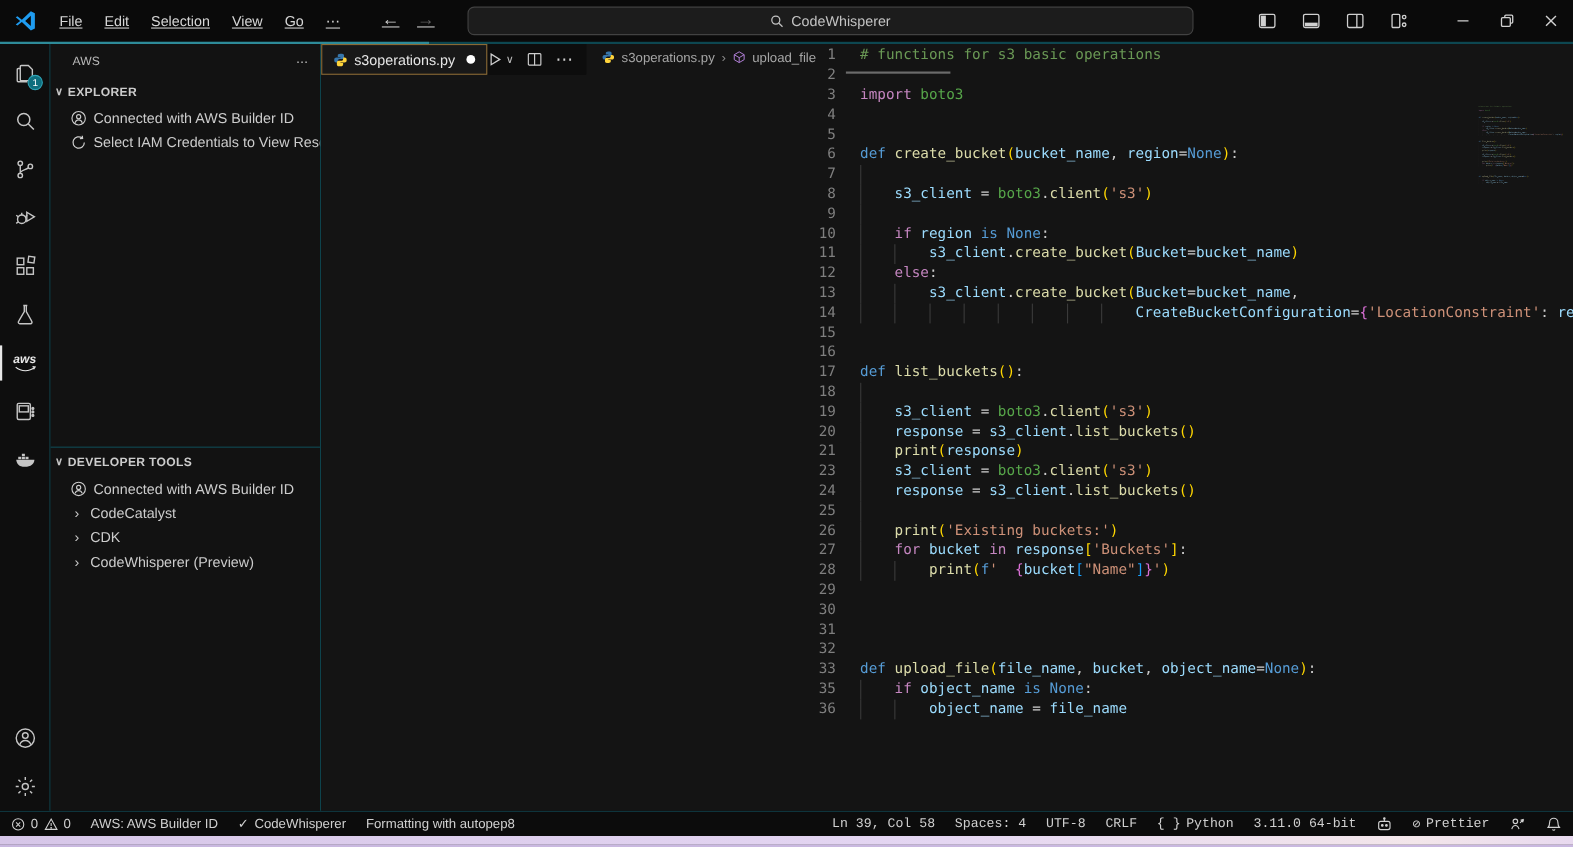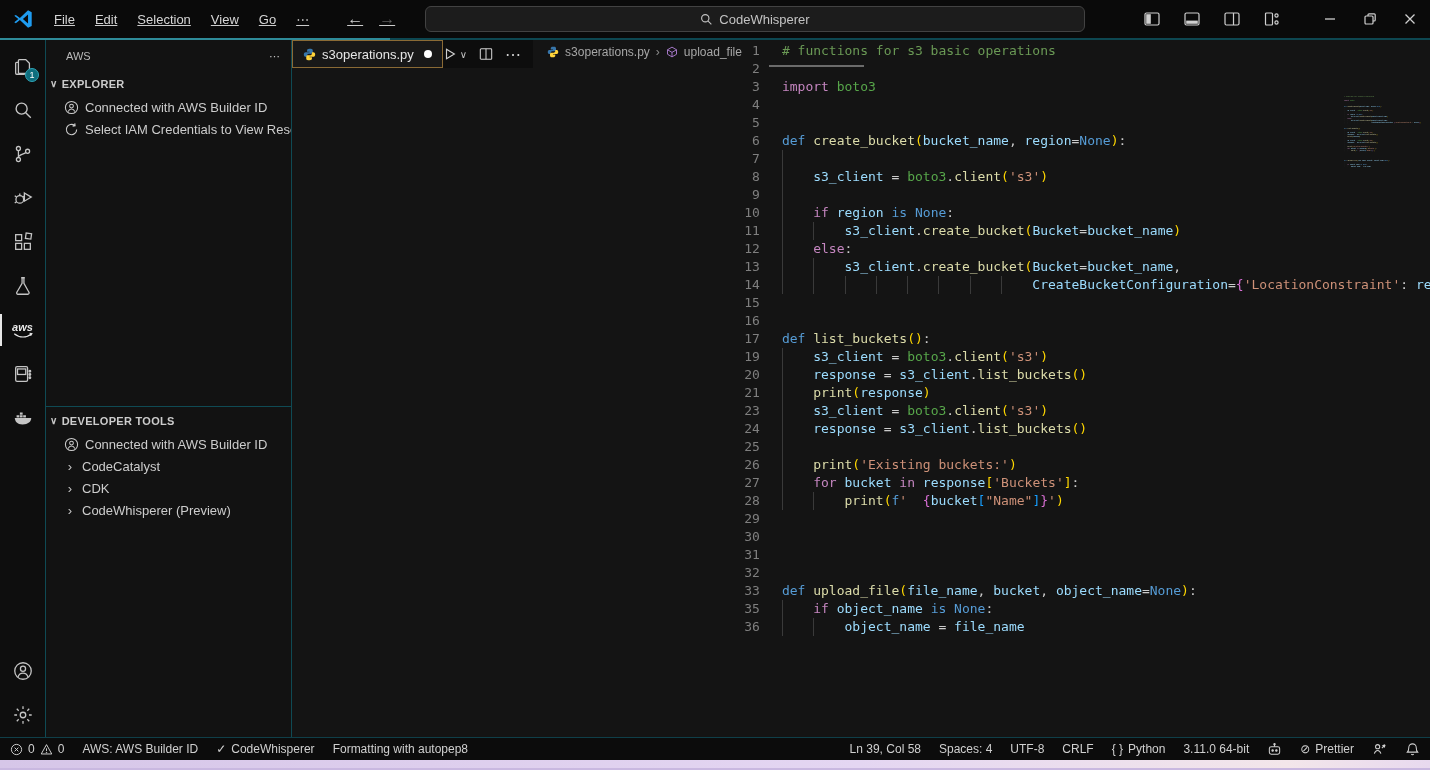--- a/index.html
+++ b/index.html
@@ -74,21 +74,21 @@
   .tm{color:#57A64A}.ts{color:#CE9178}.tw{color:#cccccc}.tp1{color:#FFD700}.tp2{color:#DA70D6}.tp3{color:#179FFF}
 
   .minimap { position:absolute; top:56px; right:4px; width:82px; height:620px; overflow:hidden; pointer-events:none; }
   .minimap-inner { transform:scale(0.11); transform-origin:top left; width:1000px; }
 
   
   .statusbar { height:23px; background:#0c0c0c; border-top:1px solid #0f3f49; display:flex; align-items:center;
     font-size:12px; color:#d0d0d0; padding:0 10px; }
   .sb-group { display:flex; align-items:center; gap:5px; margin-right:18px; white-space:nowrap; }
   .sb-right { margin-left:auto; display:flex; align-items:center; }
-  .sb-right .sb-group { margin-right:0; margin-left:18px; }
+  .sb-right .sb-group { margin-right:0; margin-left:18px;font-family:Liberation Mono, monospace; }
   .sb-ico { display:flex; align-items:center; }
 
   .bottom-strip { height:10px; background:linear-gradient(90deg,#d6c6e8 0%,#e4d6f2 60%,#f3e6ea 90%,#e8d9ef 100%); border-bottom:2px solid #c9b8e0; }
 
   svg { display:block; }
 </style>
 </head>
 <body>
 
 <div class="app">
@@ -357,20 +357,21 @@
           <div class="code-line"><span class="line-num">8</span><span class="line-text"><span class="guide" style="left: 0ch;"></span><span class="tw">    </span><span class="tv">s3_client</span><span class="tw"> = </span><span class="tm">boto3</span><span class="tw">.</span><span class="tf">client</span><span class="tp1">(</span><span class="ts">'s3'</span><span class="tp1">)</span></span></div>
           <div class="code-line"><span class="line-num">9</span><span class="line-text"><span class="guide" style="left: 0ch;"></span></span></div>
           <div class="code-line"><span class="line-num">10</span><span class="line-text"><span class="guide" style="left: 0ch;"></span><span class="tw">    </span><span class="tk">if</span><span class="tw"> </span><span class="tv">region</span><span class="tw"> </span><span class="tb">is</span><span class="tw"> </span><span class="tb">None</span><span class="tw">:</span></span></div>
           <div class="code-line"><span class="line-num">11</span><span class="line-text"><span class="guide" style="left: 0ch;"></span><span class="guide" style="left: 4ch;"></span><span class="tw">        </span><span class="tv">s3_client</span><span class="tw">.</span><span class="tf">create_bucket</span><span class="tp1">(</span><span class="tv">Bucket</span><span class="tw">=</span><span class="tv">bucket_name</span><span class="tp1">)</span></span></div>
           <div class="code-line"><span class="line-num">12</span><span class="line-text"><span class="guide" style="left: 0ch;"></span><span class="tw">    </span><span class="tk">else</span><span class="tw">:</span></span></div>
           <div class="code-line"><span class="line-num">13</span><span class="line-text"><span class="guide" style="left: 0ch;"></span><span class="guide" style="left: 4ch;"></span><span class="tw">        </span><span class="tv">s3_client</span><span class="tw">.</span><span class="tf">create_bucket</span><span class="tp1">(</span><span class="tv">Bucket</span><span class="tw">=</span><span class="tv">bucket_name</span><span class="tw">,</span></span></div>
           <div class="code-line"><span class="line-num">14</span><span class="line-text"><span class="guide" style="left: 0ch;"></span><span class="guide" style="left: 4ch;"></span><span class="guide" style="left: 8ch;"></span><span class="guide" style="left: 12ch;"></span><span class="guide" style="left: 16ch;"></span><span class="guide" style="left: 20ch;"></span><span class="guide" style="left: 24ch;"></span><span class="guide" style="left: 28ch;"></span><span class="tw">                                </span><span class="tv">CreateBucketConfiguration</span><span class="tw">=</span><span class="tp2">{</span><span class="ts">'LocationConstraint'</span><span class="tw">: </span><span class="tv">region</span><span class="tp2">}</span><span class="tp1">)</span></span></div>
           <div class="code-line"><span class="line-num">15</span><span class="line-text"></span></div>
           <div class="code-line"><span class="line-num">16</span><span class="line-text"></span></div>
           <div class="code-line"><span class="line-num">17</span><span class="line-text"><span class="tb">def</span><span class="tw"> </span><span class="tf">list_buckets</span><span class="tp1">()</span><span class="tw">:</span></span></div>
+          <div class="code-line"><span class="line-num">18</span><span class="line-text"><span class="guide" style="left: 0ch;"></span></span></div>
           <div class="code-line"><span class="line-num">19</span><span class="line-text"><span class="guide" style="left: 0ch;"></span><span class="tw">    </span><span class="tv">s3_client</span><span class="tw"> = </span><span class="tm">boto3</span><span class="tw">.</span><span class="tf">client</span><span class="tp1">(</span><span class="ts">'s3'</span><span class="tp1">)</span></span></div>
           <div class="code-line"><span class="line-num">20</span><span class="line-text"><span class="guide" style="left: 0ch;"></span><span class="tw">    </span><span class="tv">response</span><span class="tw"> = </span><span class="tv">s3_client</span><span class="tw">.</span><span class="tf">list_buckets</span><span class="tp1">()</span></span></div>
           <div class="code-line"><span class="line-num">21</span><span class="line-text"><span class="guide" style="left: 0ch;"></span><span class="tw">    </span><span class="tf">print</span><span class="tp1">(</span><span class="tv">response</span><span class="tp1">)</span></span></div>
           <div class="code-line"><span class="line-num">23</span><span class="line-text"><span class="guide" style="left: 0ch;"></span><span class="tw">    </span><span class="tv">s3_client</span><span class="tw"> = </span><span class="tm">boto3</span><span class="tw">.</span><span class="tf">client</span><span class="tp1">(</span><span class="ts">'s3'</span><span class="tp1">)</span></span></div>
           <div class="code-line"><span class="line-num">24</span><span class="line-text"><span class="guide" style="left: 0ch;"></span><span class="tw">    </span><span class="tv">response</span><span class="tw"> = </span><span class="tv">s3_client</span><span class="tw">.</span><span class="tf">list_buckets</span><span class="tp1">()</span></span></div>
           <div class="code-line"><span class="line-num">25</span><span class="line-text"><span class="guide" style="left: 0ch;"></span></span></div>
           <div class="code-line"><span class="line-num">26</span><span class="line-text"><span class="guide" style="left: 0ch;"></span><span class="tw">    </span><span class="tf">print</span><span class="tp1">(</span><span class="ts">'Existing buckets:'</span><span class="tp1">)</span></span></div>
           <div class="code-line"><span class="line-num">27</span><span class="line-text"><span class="guide" style="left: 0ch;"></span><span class="tw">    </span><span class="tk">for</span><span class="tw"> </span><span class="tv">bucket</span><span class="tw"> </span><span class="tk">in</span><span class="tw"> </span><span class="tv">response</span><span class="tp1">[</span><span class="ts">'Buckets'</span><span class="tp1">]</span><span class="tw">:</span></span></div>
           <div class="code-line"><span class="line-num">28</span><span class="line-text"><span class="guide" style="left: 0ch;"></span><span class="guide" style="left: 4ch;"></span><span class="tw">        </span><span class="tf">print</span><span class="tp1">(</span><span class="tb">f</span><span class="ts">'  </span><span class="tp2">{</span><span class="tv">bucket</span><span class="tp3">[</span><span class="ts">"Name"</span><span class="tp3">]</span><span class="tp2">}</span><span class="ts">'</span><span class="tp1">)</span></span></div>
           <div class="code-line"><span class="line-num">29</span><span class="line-text"></span></div>

